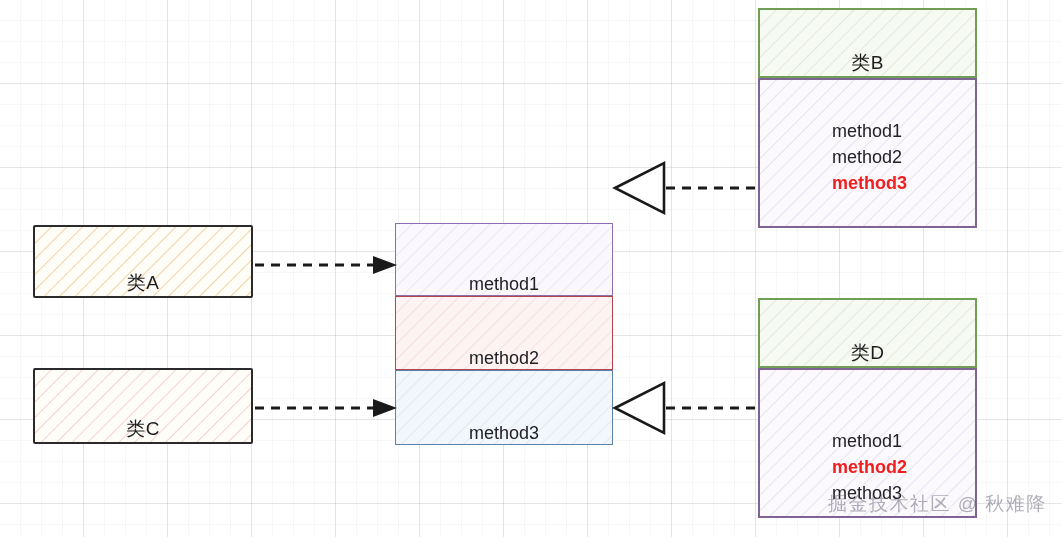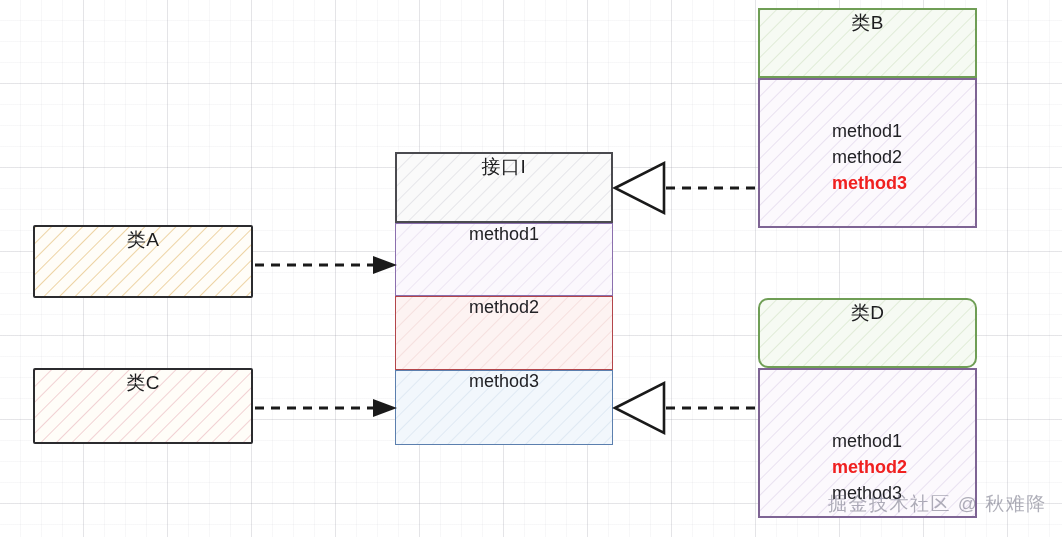--- a/index.html
+++ b/index.html
@@ -20,21 +20,21 @@
       linear-gradient(to bottom, rgba(180,180,190,0.10) 1px, transparent 1px);
     background-size: 84px 84px, 84px 84px, 21px 21px, 21px 21px;
     background-position: -1px -1px, -1px -1px, -1px -1px, -1px -1px;
     font-family: "Liberation Sans", "DejaVu Sans", sans-serif;
   }
 
   .box {
     position: absolute;
     box-sizing: border-box;
     display: flex;
-    align-items: flex-start;
+    align-items: flex-end;
     justify-content: center;
     overflow: hidden;
   }
   .box .hatch {
     position: absolute;
     inset: 0;
     pointer-events: none;
   }
   .box .label {
     position: relative;
@@ -157,26 +157,20 @@
     <span class="label title-cn">类A</span>
   </div>
 
   <div class="box plain-box" style="left:33px; top:368px; width:220px; height:76px;">
     <svg class="hatch">
       <rect width="100%" height="100%" fill="url(#h-pink)" opacity="0.85"></rect>
     </svg>
     <span class="label title-cn">类C</span>
   </div>
 
-  <div class="box iface-header" style="left:395px; top:152px; width:218px; height:71px;">
-    <svg class="hatch">
-      <rect width="100%" height="100%" fill="url(#h-gray)" opacity="0.55"></rect>
-    </svg>
-    <span class="label title-cn">接口I</span>
-  </div>
 
   <div class="box sec-purple" style="left:395px; top:223px; width:218px; height:73px;">
     <svg class="hatch">
       <rect width="100%" height="100%" fill="url(#h-purple)" opacity="0.55"></rect>
     </svg>
     <span class="label method-label">method1</span>
   </div>
 
   <div class="box sec-red" style="left:395px; top:296px; width:218px; height:74px;">
     <svg class="hatch">
@@ -203,21 +197,21 @@
     <svg class="hatch">
       <rect width="100%" height="100%" fill="url(#h-purple)" opacity="0.7"></rect>
     </svg>
     <div class="methods">
       <div class="m-line">method1</div>
       <div class="m-line">method2</div>
       <div class="m-line hl">method3</div>
     </div>
   </div>
 
-  <div class="box cls-header" style="left:758px; top:298px; width:219px; height:70px;border-radius:10px;">
+  <div class="box cls-header" style="left:758px; top:298px; width:219px; height:70px;">
     <svg class="hatch">
       <rect width="100%" height="100%" fill="url(#h-green)" opacity="0.75"></rect>
     </svg>
     <span class="label title-cn">类D</span>
   </div>
 
   <div class="box cls-body cls-body-d" style="left:758px; top:368px; width:219px; height:150px;">
     <svg class="hatch">
       <rect width="100%" height="100%" fill="url(#h-purple)" opacity="0.7"></rect>
     </svg>

